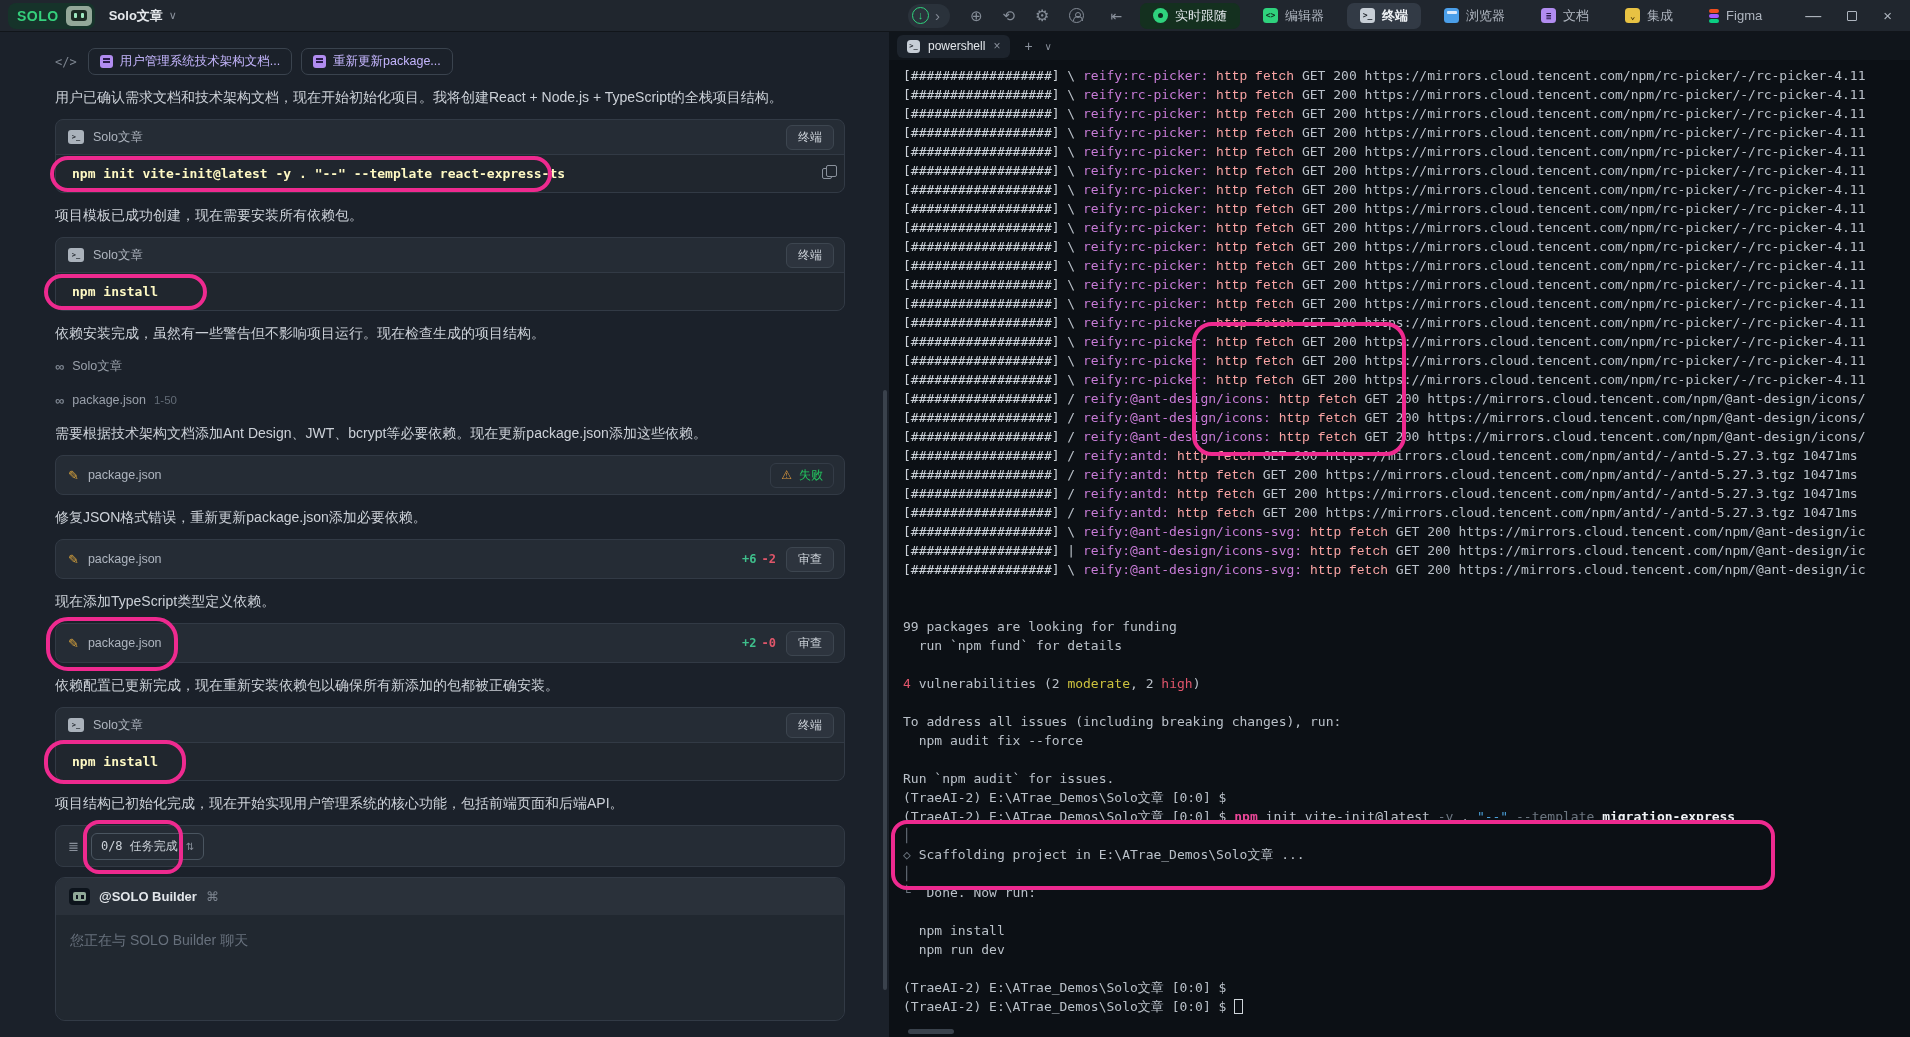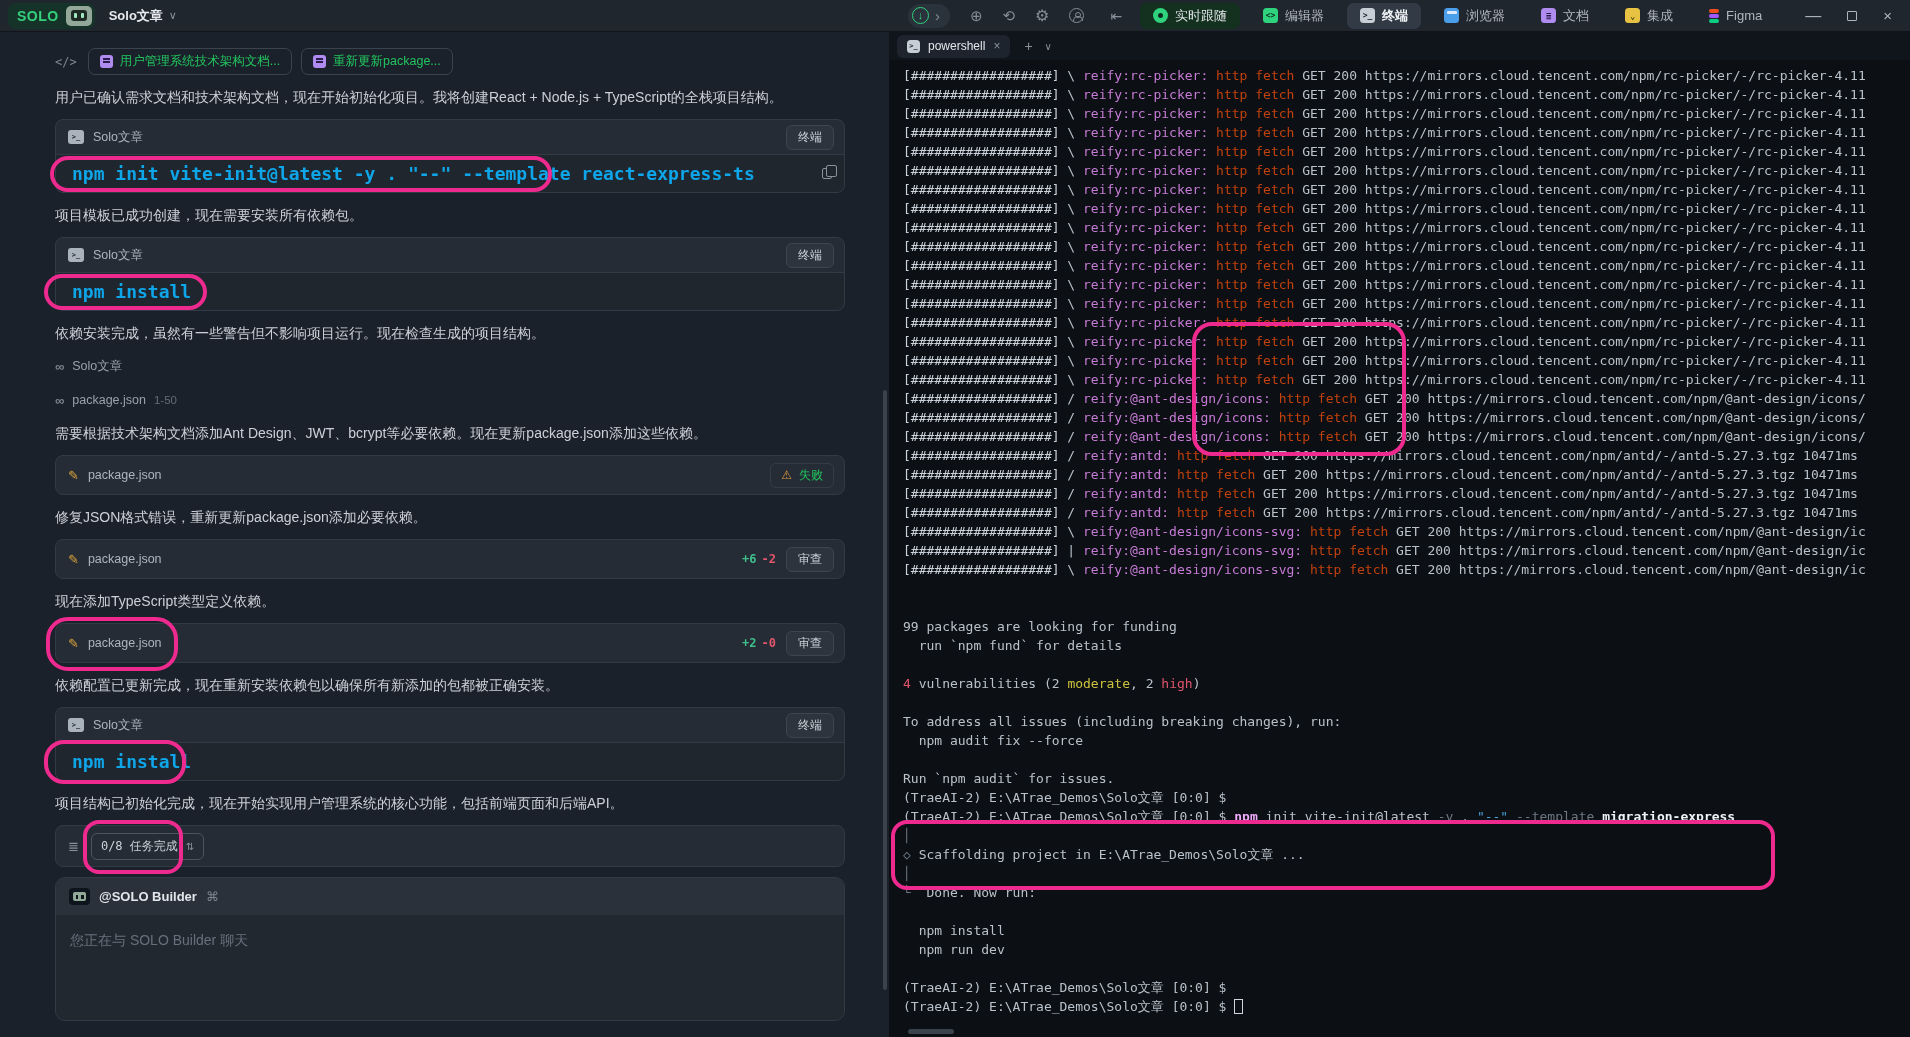--- a/index.html
+++ b/index.html
@@ -51,36 +51,36 @@
   .winctl { display:flex; align-items:center; gap:26px; margin:0 18px 0 30px; color:#aeb5bf; }
   .winbox { width:10px; height:10px; border:1.4px solid #aeb5bf; border-radius:1px; }
   .winx { font-size:15px; }
 
   
   .chat-panel { position:absolute; left:0; top:32px; width:889px; height:1005px; background:#1b212a; overflow:hidden; }
   .chat-scroll { padding:16px 44px 0 55px; }
   .chip-row { display:flex; align-items:center; gap:9px; }
   .code-ic { color:#7d8590; font-size:12px; font-family:"DejaVu Sans Mono", monospace; margin-right:2px; }
   .chip { display:flex; align-items:center; gap:7px; border:1px solid #3a434e; border-radius:7px;
-          height:27px; padding:0 11px; color:#22c55e; font-size:12.5px; white-space:nowrap; }
+          height:27px; padding:0 11px; color:#c4b5fd; font-size:12.5px; white-space:nowrap; }
   .doc-ic { width:13px; height:13px; background:#b18cf0; border-radius:3px; position:relative; }
   .doc-ic::after { content:""; position:absolute; left:3px; top:3px; right:3px; height:1.5px; background:#2a1c4a; box-shadow:0 3px 0 #2a1c4a; }
 
   .p { color:#ccd1d8; font-size:14px; line-height:20px; margin-top:12px; white-space:nowrap; overflow:hidden; }
 
   .card { margin-top:12px; background:#252c35; border:1px solid #323a45; border-radius:8px; overflow:visible; }
   .card-head { display:flex; align-items:center; height:34px; padding:0 10px 0 12px; }
   .mini-term { width:16px; height:14px; background:#aab2bb; border-radius:3px; color:#1c2128; font-size:7px;
                font-weight:bold; font-family:"DejaVu Sans Mono", monospace; display:flex; align-items:center; justify-content:center; }
   .card-label { color:#aeb5bf; font-size:12.5px; margin-left:9px; }
   .badge { margin-left:auto; background:#2d343e; border:1px solid #3d4650; border-radius:6px; color:#ccd2d9;
            font-size:12px; padding:3px 11px; font-family:"Liberation Sans", sans-serif; }
   .card-cmd { position:relative; display:flex; align-items:center; border-top:1px solid #323a45;
               background:#20262e; height:38px; padding:0 12px 0 16px; border-radius:0 0 8px 8px; }
-  .cmd-text { color:#0ea5e9; font-size:18px; font-weight:bold; font-family:"DejaVu Sans Mono", monospace; white-space:pre; }
+  .cmd-text { color:#fef9c3; font-size:13px; font-weight:bold; font-family:"DejaVu Sans Mono", monospace; white-space:pre; }
   .copy-ic { margin-left:auto; width:10px; height:11px; border:1.4px solid #8a919c; border-radius:2px; position:relative; }
   .copy-ic::before { content:""; position:absolute; left:2.5px; top:-4.5px; width:9px; height:10px;
                      border:1.4px solid #8a919c; border-radius:2px; background:#20262e; }
 
   .row-card { display:flex; align-items:center; height:40px; padding:0 10px 0 12px; position:relative; }
   .pencil { color:#d9a33c; font-size:13px; }
   .stat-add { margin-left:auto; color:#3fc08c; font-family:"DejaVu Sans Mono", monospace; font-size:12px; font-weight:bold; }
   .stat-del { color:#e0566a; font-family:"DejaVu Sans Mono", monospace; font-size:12px; font-weight:bold; margin-left:5px; }
   .review-btn { margin-left:10px; }
   .fail-wrap { margin-left:auto; display:flex; align-items:center; gap:7px; border:1px solid #343c47;
@@ -120,23 +120,23 @@
   .term-tab { display:flex; align-items:center; gap:8px; background:#1d242d; border-radius:6px; height:23px; padding:0 10px; }
   .term-tab .sq { width:13px; height:13px; font-size:7px; }
   .term-tab-label { color:#e3e7eb; font-size:12px; }
   .tab-x { color:#8a919c; font-size:12px; }
   .tab-plus { color:#8a919c; font-size:14px; margin-left:14px; }
   .tab-chev { color:#8a919c; font-size:10px; margin-left:12px; }
 
   .term-body { padding:6px 0 0 14px; font-family:"DejaVu Sans Mono", monospace; font-size:13px; line-height:19px; }
   .t-line { white-space:pre; position:relative; height:19px; overflow:hidden; }
   .sb { color:#ccd2d9; } .st { color:#bac1c9; } .sd { color:#6c7680; }
-  .sr { color:#c77bd6;text-align:right; } .sh { color:#c2410c; }
+  .sr { color:#c77bd6;text-align:right; } .sh { color:#fca5a5;font-family:Liberation Mono, monospace; }
   .srd { color:#e0556b; } .sy { color:#cdc23e; }
-  .sn { color:#f0abfc; font-weight:bold; } .ss { color:#4a9fd8; } .sw { color:#f0f3f6; font-weight:bold; }
+  .sn { color:#ec4899; font-weight:bold; } .ss { color:#4a9fd8; } .sw { color:#f0f3f6; font-weight:bold; }
   .scur { display:inline-block; width:9px; height:15px; border:1.6px solid #cfd5da; vertical-align:-3px; }
   .h-scroll { position:absolute; left:19px; bottom:3px; width:46px; height:5px; background:#3a424c; border-radius:3px; }
 
   
   .anno { position:absolute; border:4px solid #ee2a8f; border-radius:19px; pointer-events:none; z-index:50; }
   .anno-cmd1 { left:-6px; top:1px; width:502px; height:36px; }
   .anno-cmd2 { left:-12px; top:1px; width:163px; height:36px; }
   .anno-card5 { left:-10px; top:-7px; width:132px; height:54px; border-radius:22px; }
   .anno-cmd3 { left:-12px; top:-3px; width:142px; height:44px; border-radius:20px; }
   .anno-task { left:-9px; top:-14px; width:100px; height:54px; border-radius:16px; }

